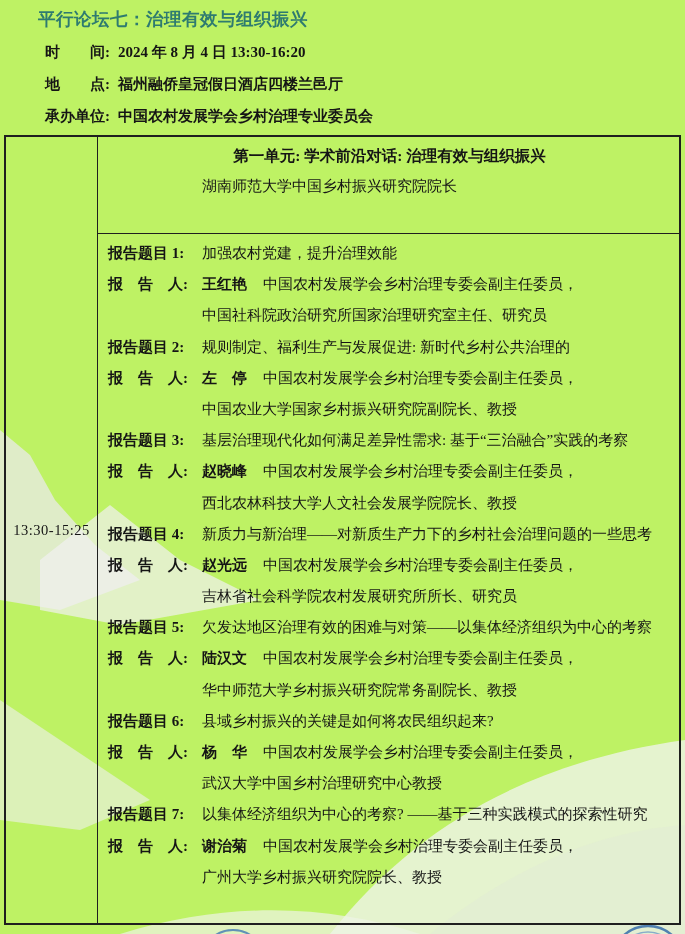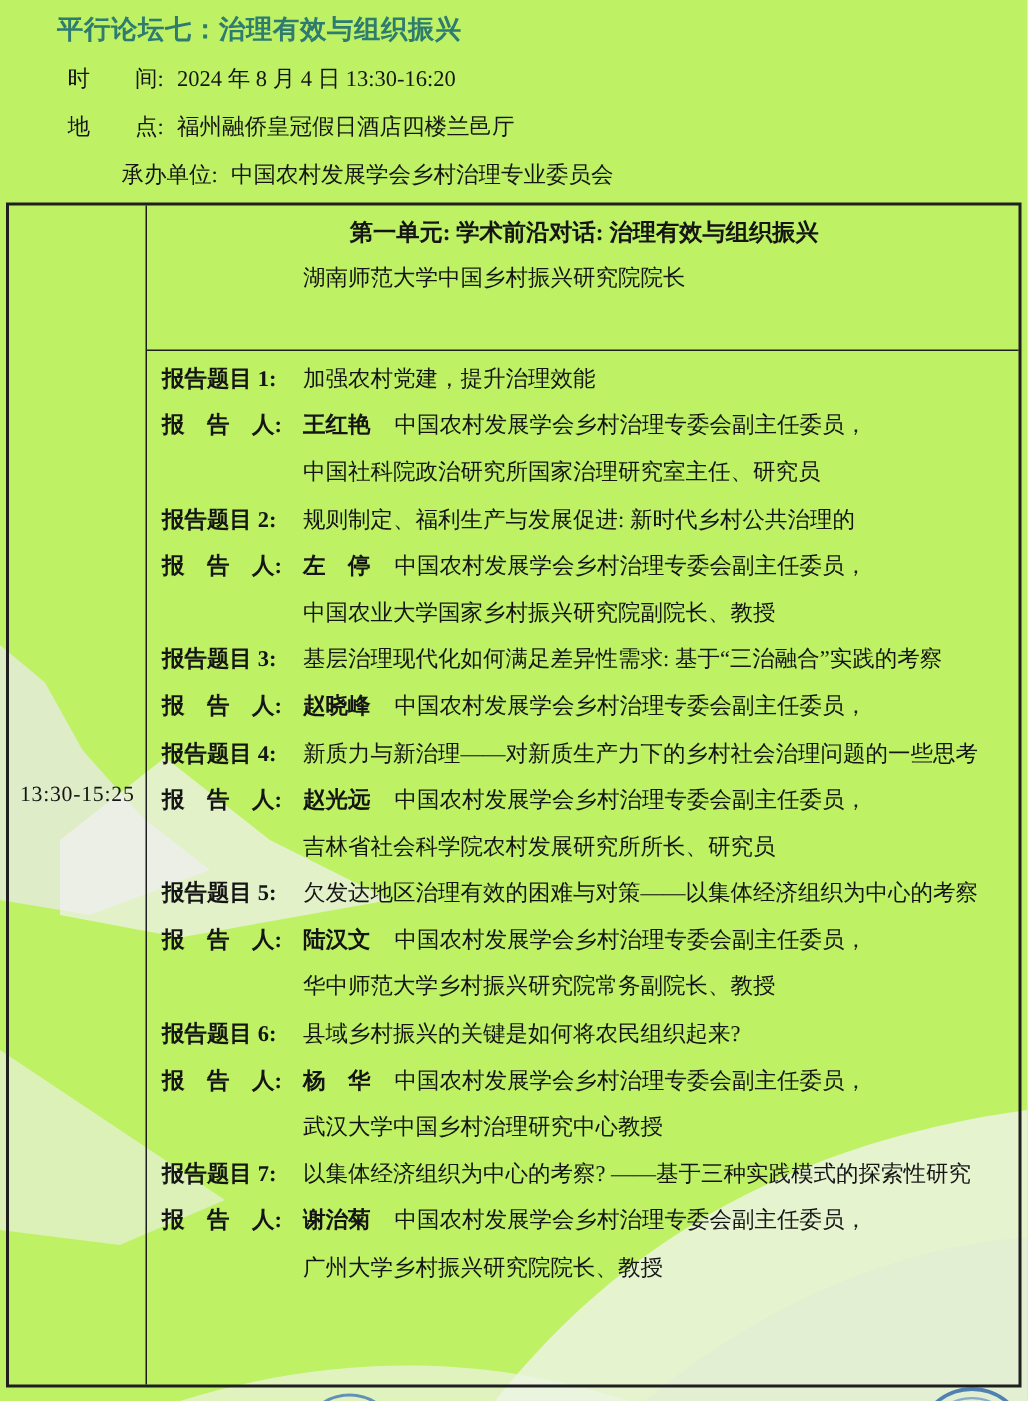--- a/index.html
+++ b/index.html
@@ -33,24 +33,25 @@
     font-size: 17.5px;
     font-weight: bold;
     color: #2e7b70;
     letter-spacing: 0.5px;
   }
   .meta-line {
     position: absolute;
     left: 45px;
     font-size: 15px;
     white-space: nowrap;
+    font-weight: bold;
   }
   .meta-time      { top: 43px; }
   .meta-venue     { top: 75px; }
-  .meta-organizer { top: 107px; margin-left: 36px; }
+  .meta-organizer { top: 107px; }
   .meta-lbl { display: inline-block; min-width: 68px; }
   .meta-val { margin-left: 5px; }
 
   .tbl {
     position: absolute;
     left: 4px;
     top: 135px;
     width: 677px;
     height: 790px;
     border: 2px solid #1f1f1f;
@@ -176,20 +177,21 @@
             <span class="lbl">报　告　人:</span><span class="name">左　停</span><span>中国农村发展学会乡村治理专委会副主任委员，</span>
           </div>
           <div class="line">中国农业大学国家乡村振兴研究院副院长、教授</div>
 
           <div class="line">
             <span class="lbl">报告题目 3:</span><span>基层治理现代化如何满足差异性需求: 基于“三治融合”实践的考察</span>
           </div>
           <div class="line">
             <span class="lbl">报　告　人:</span><span class="name">赵晓峰</span><span>中国农村发展学会乡村治理专委会副主任委员，</span>
           </div>
+          <div class="line">西北农林科技大学人文社会发展学院院长、教授</div>
 
           <div class="line">
             <span class="lbl">报告题目 4:</span><span>新质力与新治理——对新质生产力下的乡村社会治理问题的一些思考</span>
           </div>
           <div class="line">
             <span class="lbl">报　告　人:</span><span class="name">赵光远</span><span>中国农村发展学会乡村治理专委会副主任委员，</span>
           </div>
           <div class="line">吉林省社会科学院农村发展研究所所长、研究员</div>
 
           <div class="line">

